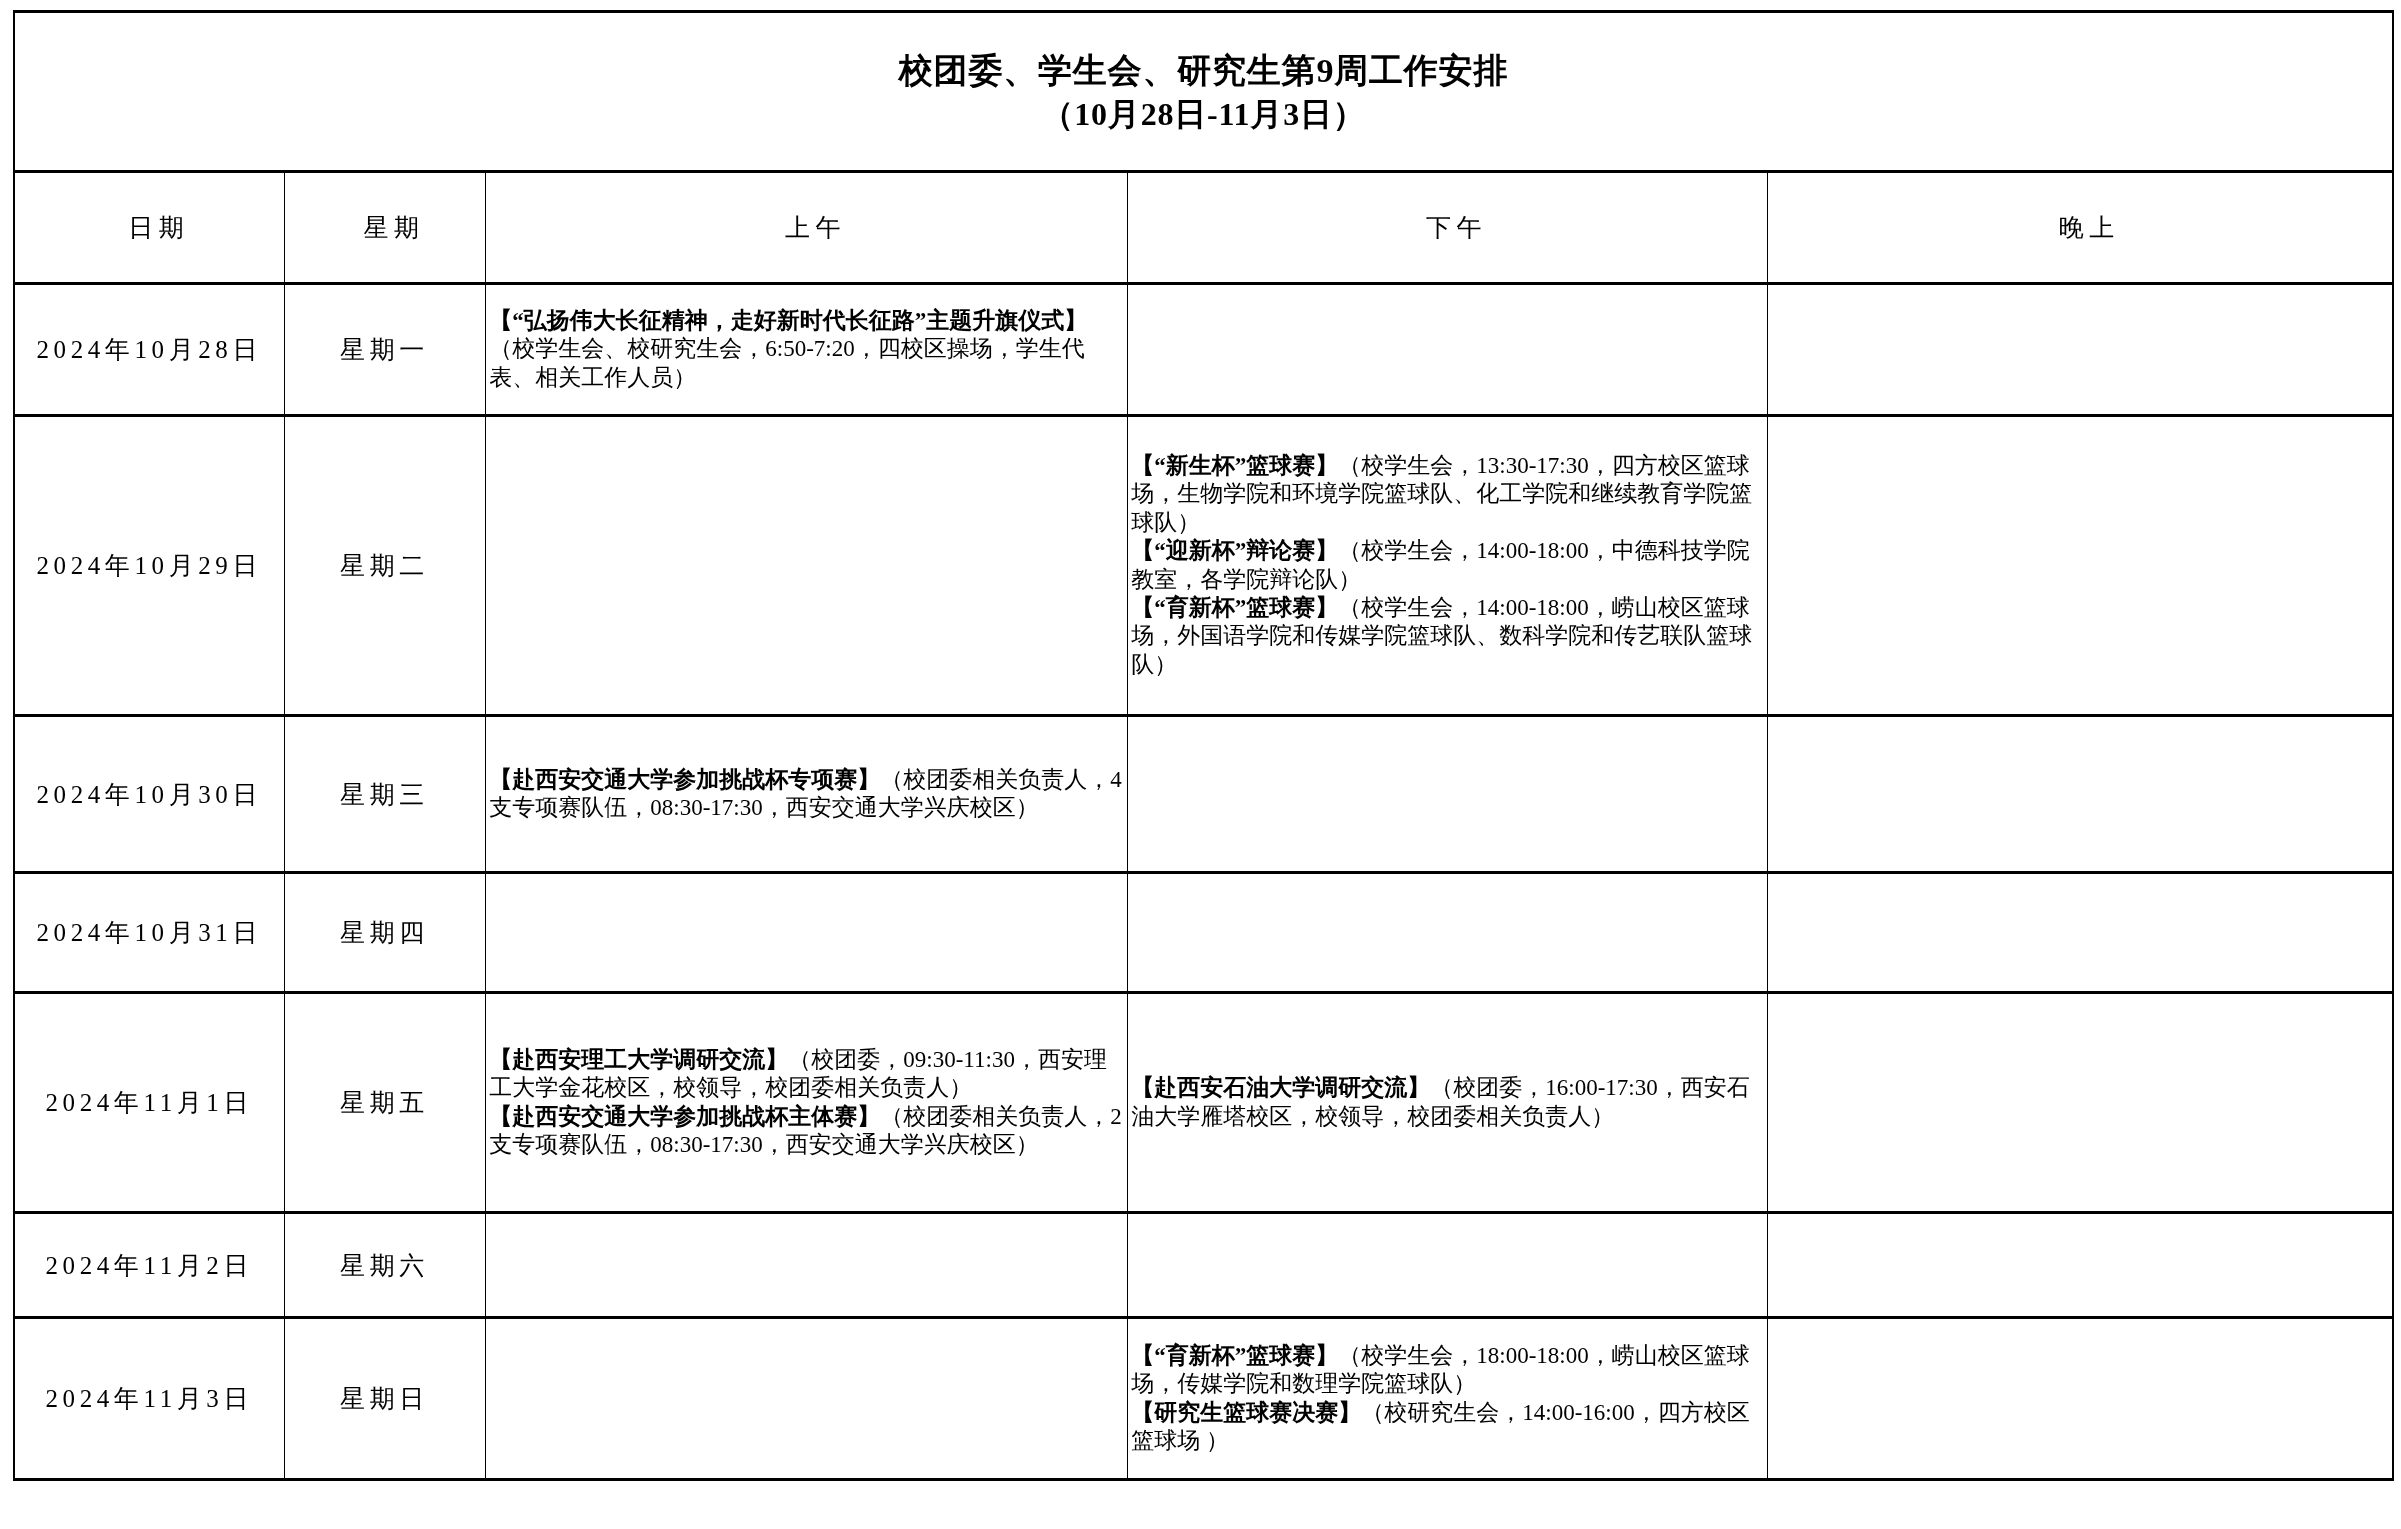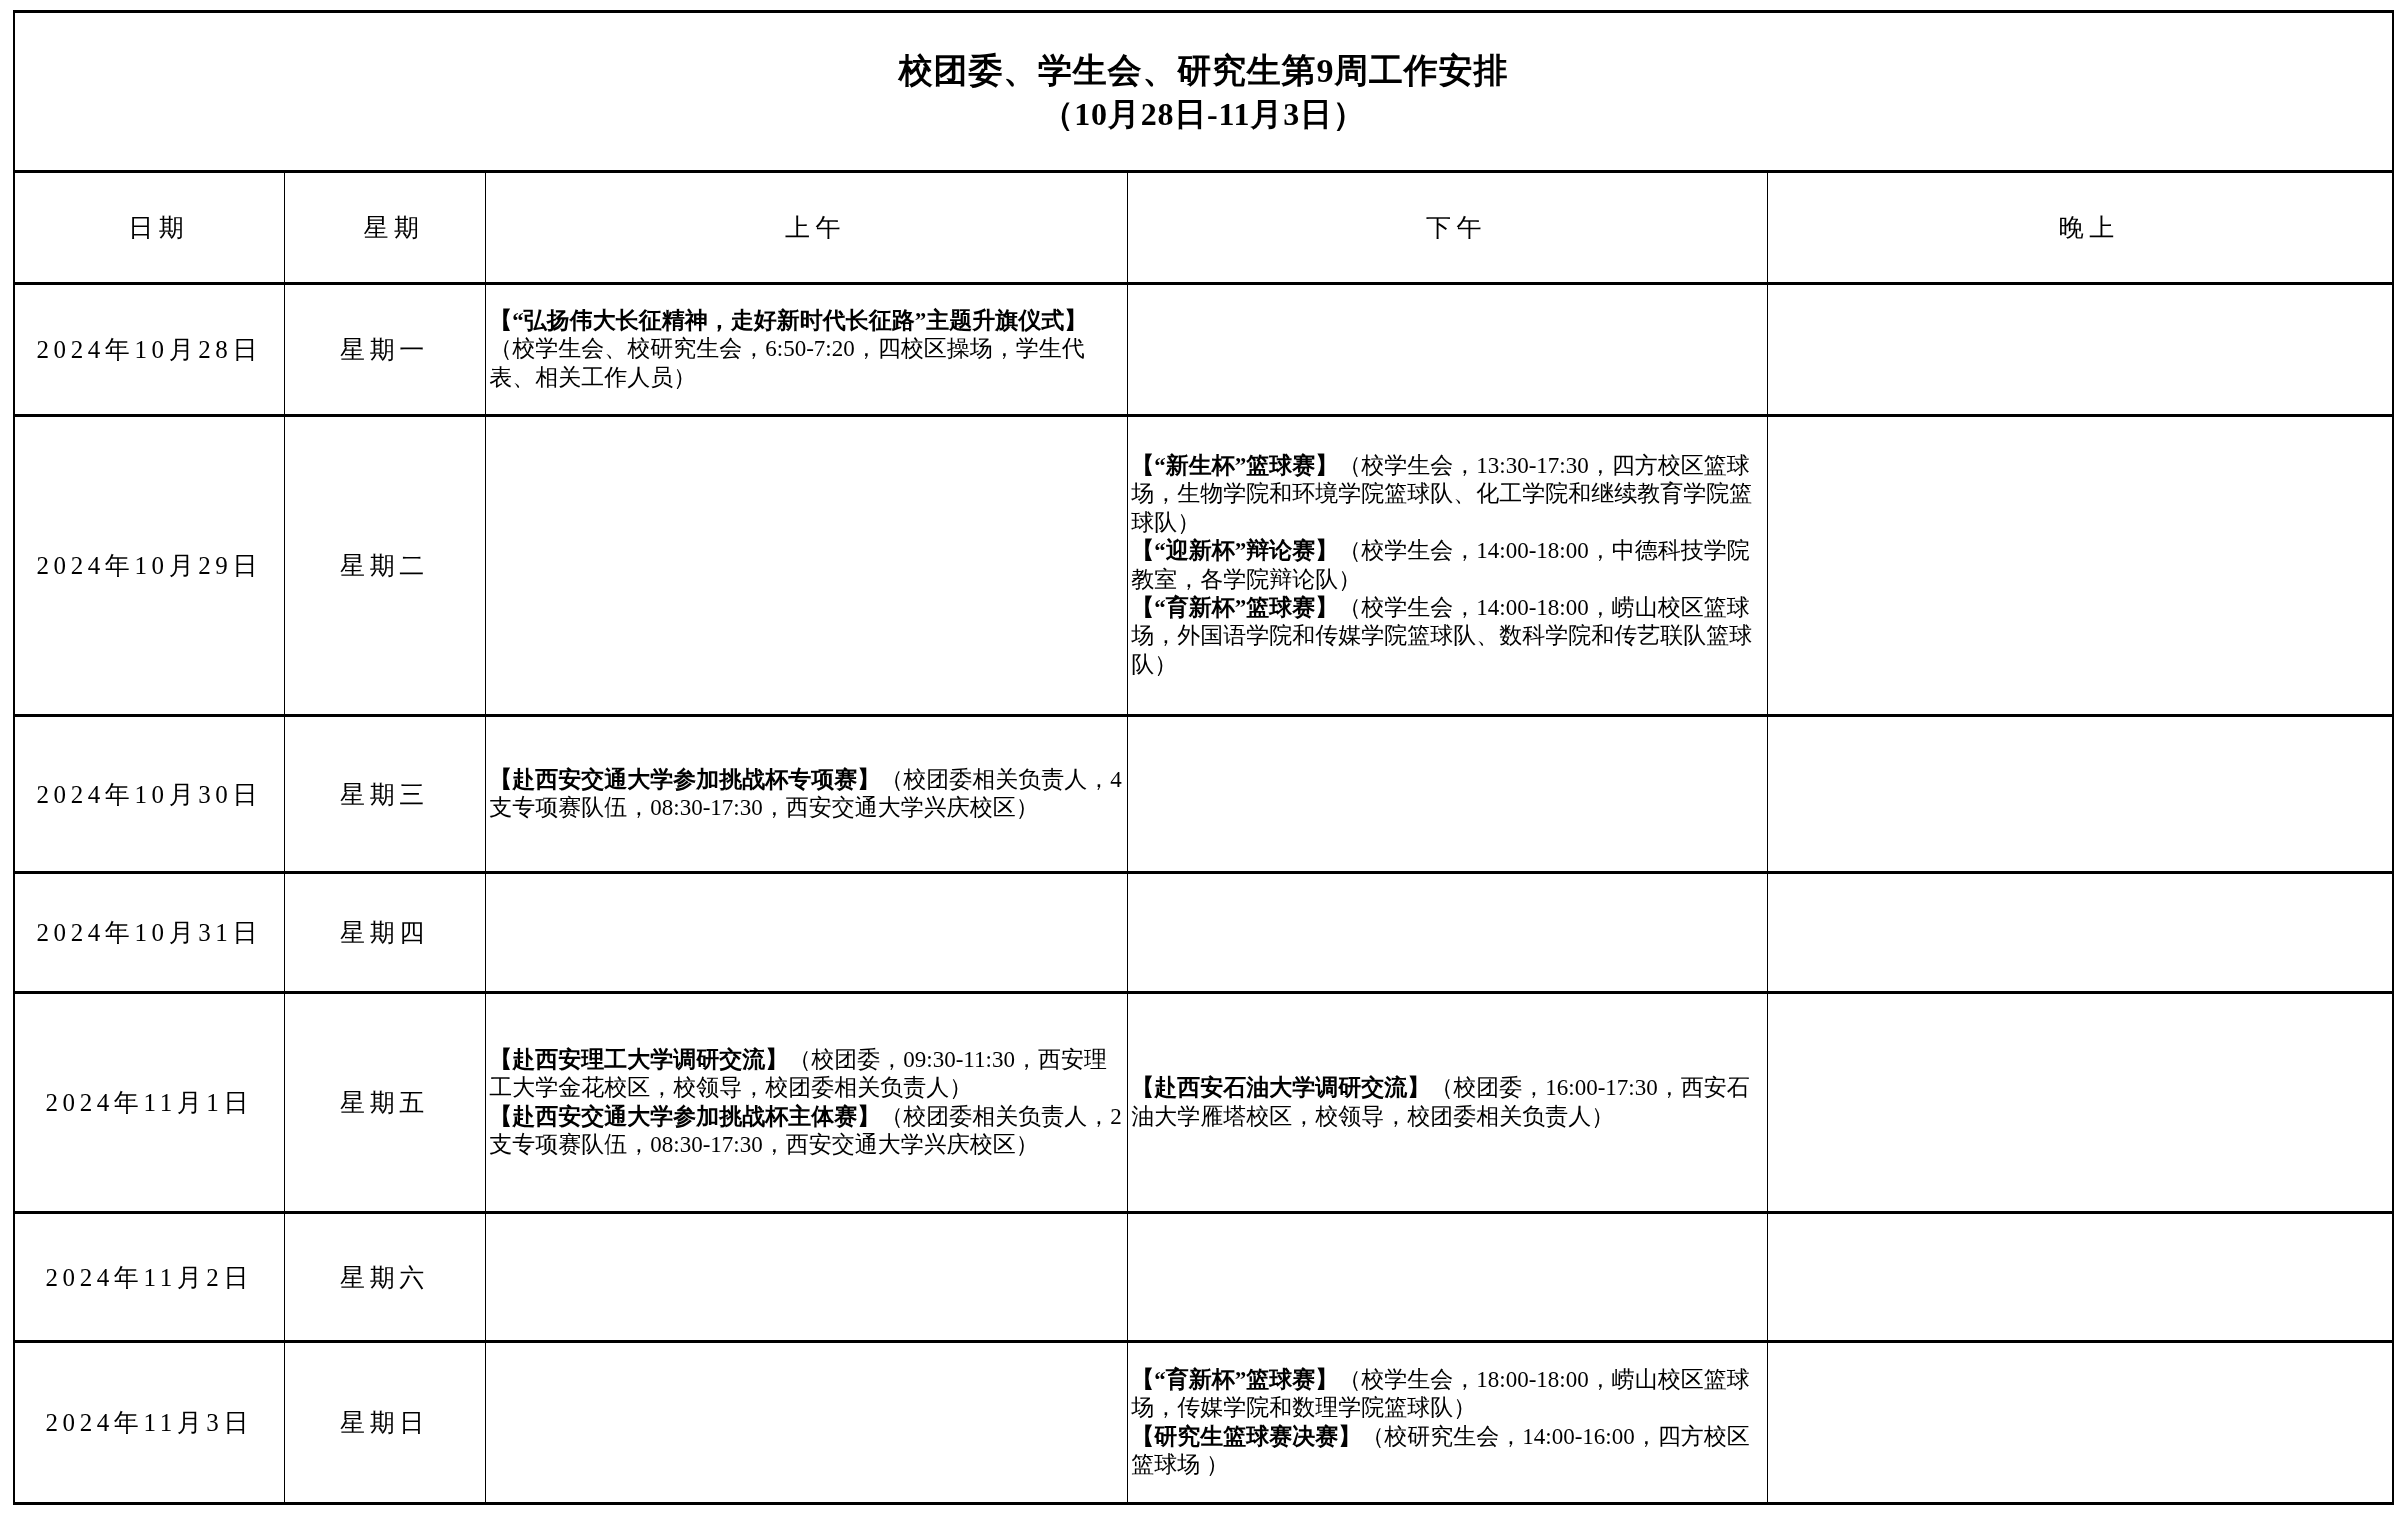--- a/index.html
+++ b/index.html
@@ -149,21 +149,21 @@
           <td class="weekday-cell">星期五</td>
           <td class="content-cell">
             <div class="event"><span class="event-title">【赴西安理工大学调研交流】</span><span class="event-detail">（校团委，09:30-11:30，西安理工大学金花校区，校领导，校团委相关负责人）</span></div>
             <div class="event"><span class="event-title">【赴西安交通大学参加挑战杯主体赛】</span><span class="event-detail">（校团委相关负责人，2支专项赛队伍，08:30-17:30，西安交通大学兴庆校区）</span></div>
           </td>
           <td class="content-cell">
             <div class="event"><span class="event-title">【赴西安石油大学调研交流】</span><span class="event-detail">（校团委，16:00-17:30，西安石油大学雁塔校区，校领导，校团委相关负责人）</span></div>
           </td>
           <td class="content-cell"></td>
         </tr>
-        <tr style="height: 129px;">
+        <tr style="height: 105px;">
           <td class="date-cell">2024年11月2日</td>
           <td class="weekday-cell">星期六</td>
           <td class="content-cell"></td>
           <td class="content-cell"></td>
           <td class="content-cell"></td>
         </tr>
         <tr style="height: 162px;">
           <td class="date-cell">2024年11月3日</td>
           <td class="weekday-cell">星期日</td>
           <td class="content-cell"></td>

